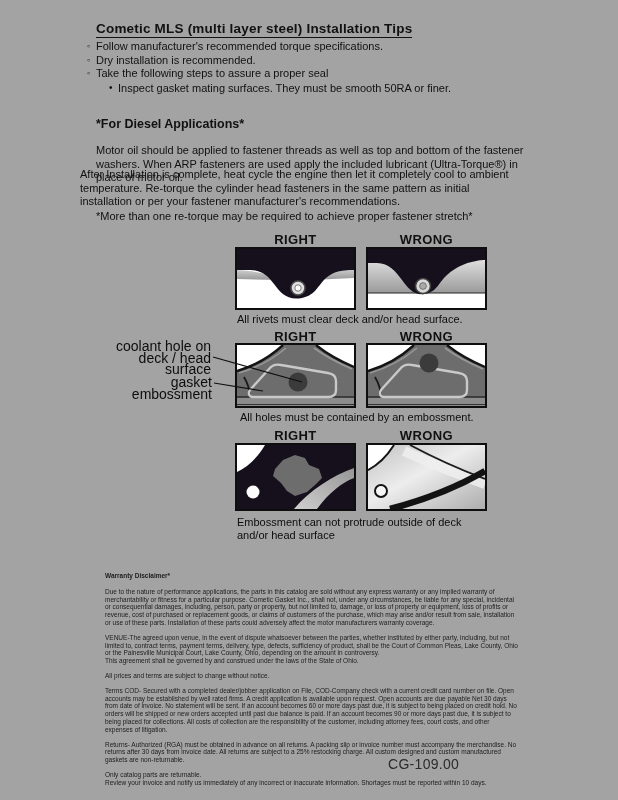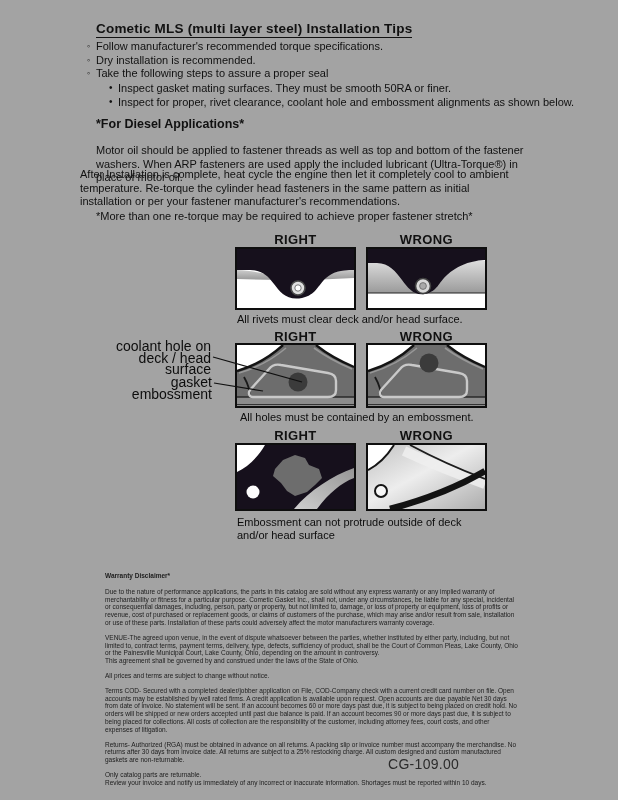--- a/index.html
+++ b/index.html
@@ -39,21 +39,20 @@
 
 <div id="page">
 
   <div class="abs title">Cometic MLS (multi layer steel) Installation Tips</div>
 
   <div class="abs tips">
     <div class="tip-row"><span class="marker">◦</span><span>Follow manufacturer's recommended torque specifications.</span></div>
     <div class="tip-row"><span class="marker">◦</span><span>Dry installation is recommended.</span></div>
     <div class="tip-row"><span class="marker">◦</span><span>Take the following steps to assure a proper seal</span></div>
     <div class="tip-row sub"><span class="marker">•</span><span>Inspect gasket mating surfaces.  They must be smooth 50RA or finer.</span></div>
-    <div class="tip-row sub"><span class="marker">•</span><span>Inspect for proper, rivet clearance, coolant hole and embossment alignments as shown below.</span></div>
   </div>
 
   <div class="abs h2" style="left:96px; top:117px;">*For Diesel Applications*</div>
   <div class="abs body-par" style="left:96px; top:136px;margin-top:8px;">Motor oil should be applied to fastener threads as well as top and bottom of the fastener washers. When ARP fasteners are used apply the included lubricant (Ultra-Torque®) in place of motor oil.</div>
   <div class="abs body-par" style="left:80px; top:168px;">After Installation is complete, heat cycle the engine then let it completely cool to ambient temperature. Re-torque the cylinder head fasteners in the same pattern as initial installation or per your fastener manufacturer's recommendations.</div>
   <div class="abs body-par" style="left:96px; top:210px;">*More than one re-torque may be required to achieve proper fastener stretch*</div>
 
   <div class="abs dg-header" style="left:235px; top:232px;">RIGHT</div>
   <div class="abs dg-header" style="left:366px; top:232px;">WRONG</div>
 

